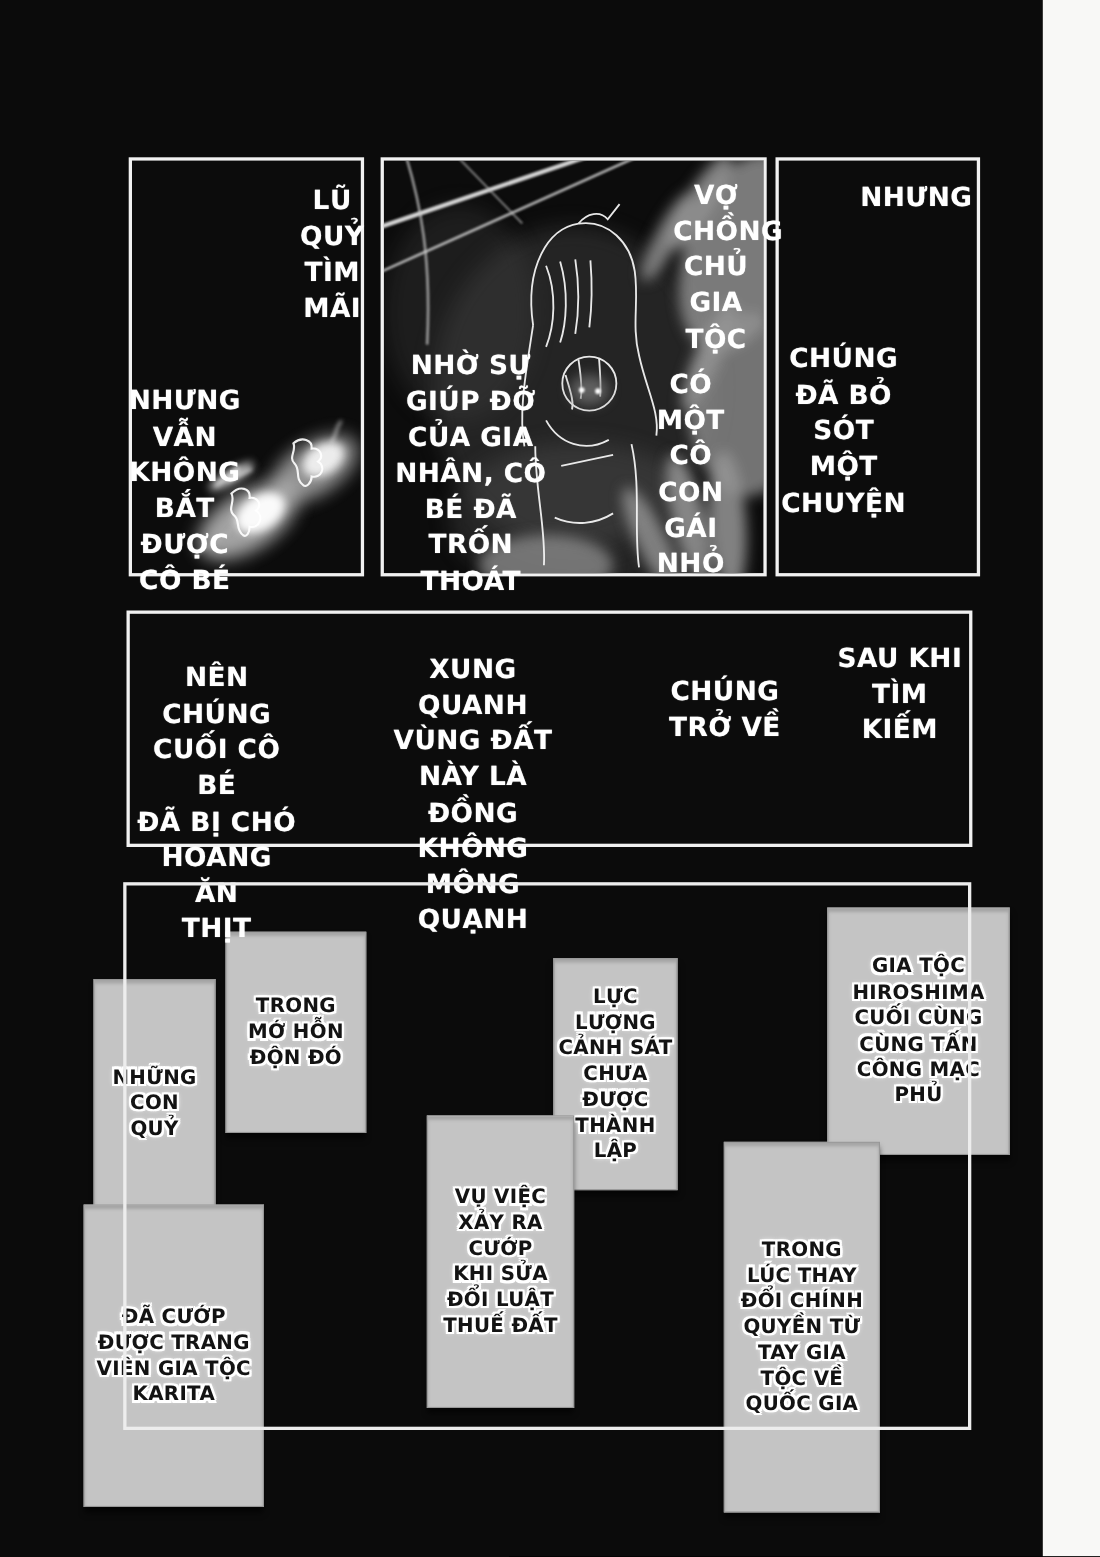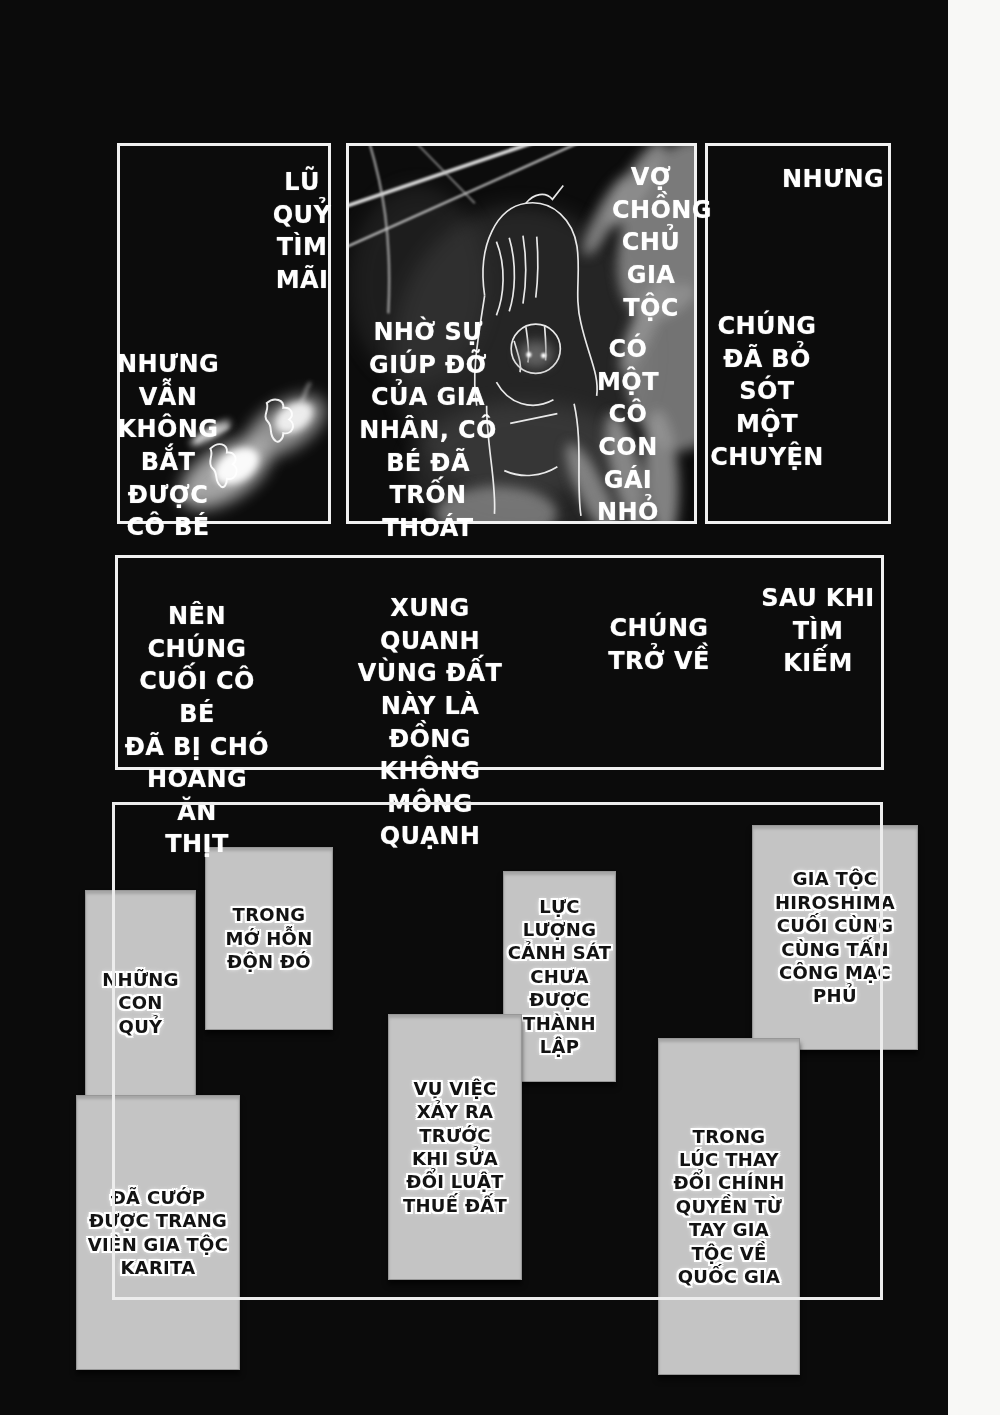--- a/index.html
+++ b/index.html
@@ -251,21 +251,21 @@
 LƯỢNG
 CẢNH SÁT
 CHƯA
 ĐƯỢC
 THÀNH
 LẬP</span>
   </div>
   <div class="note" id="note-incident">
     <span class="note-text">VỤ VIỆC
 XẢY RA
-TRƯỚC
+CƯỚP
 KHI SỬA
 ĐỔI LUẬT
 THUẾ ĐẤT</span>
   </div>
   <div class="note" id="note-hiroshima">
     <span class="note-text">GIA TỘC
 HIROSHIMA
 CUỐI CÙNG
 CÙNG TẤN
 CÔNG MẠC

